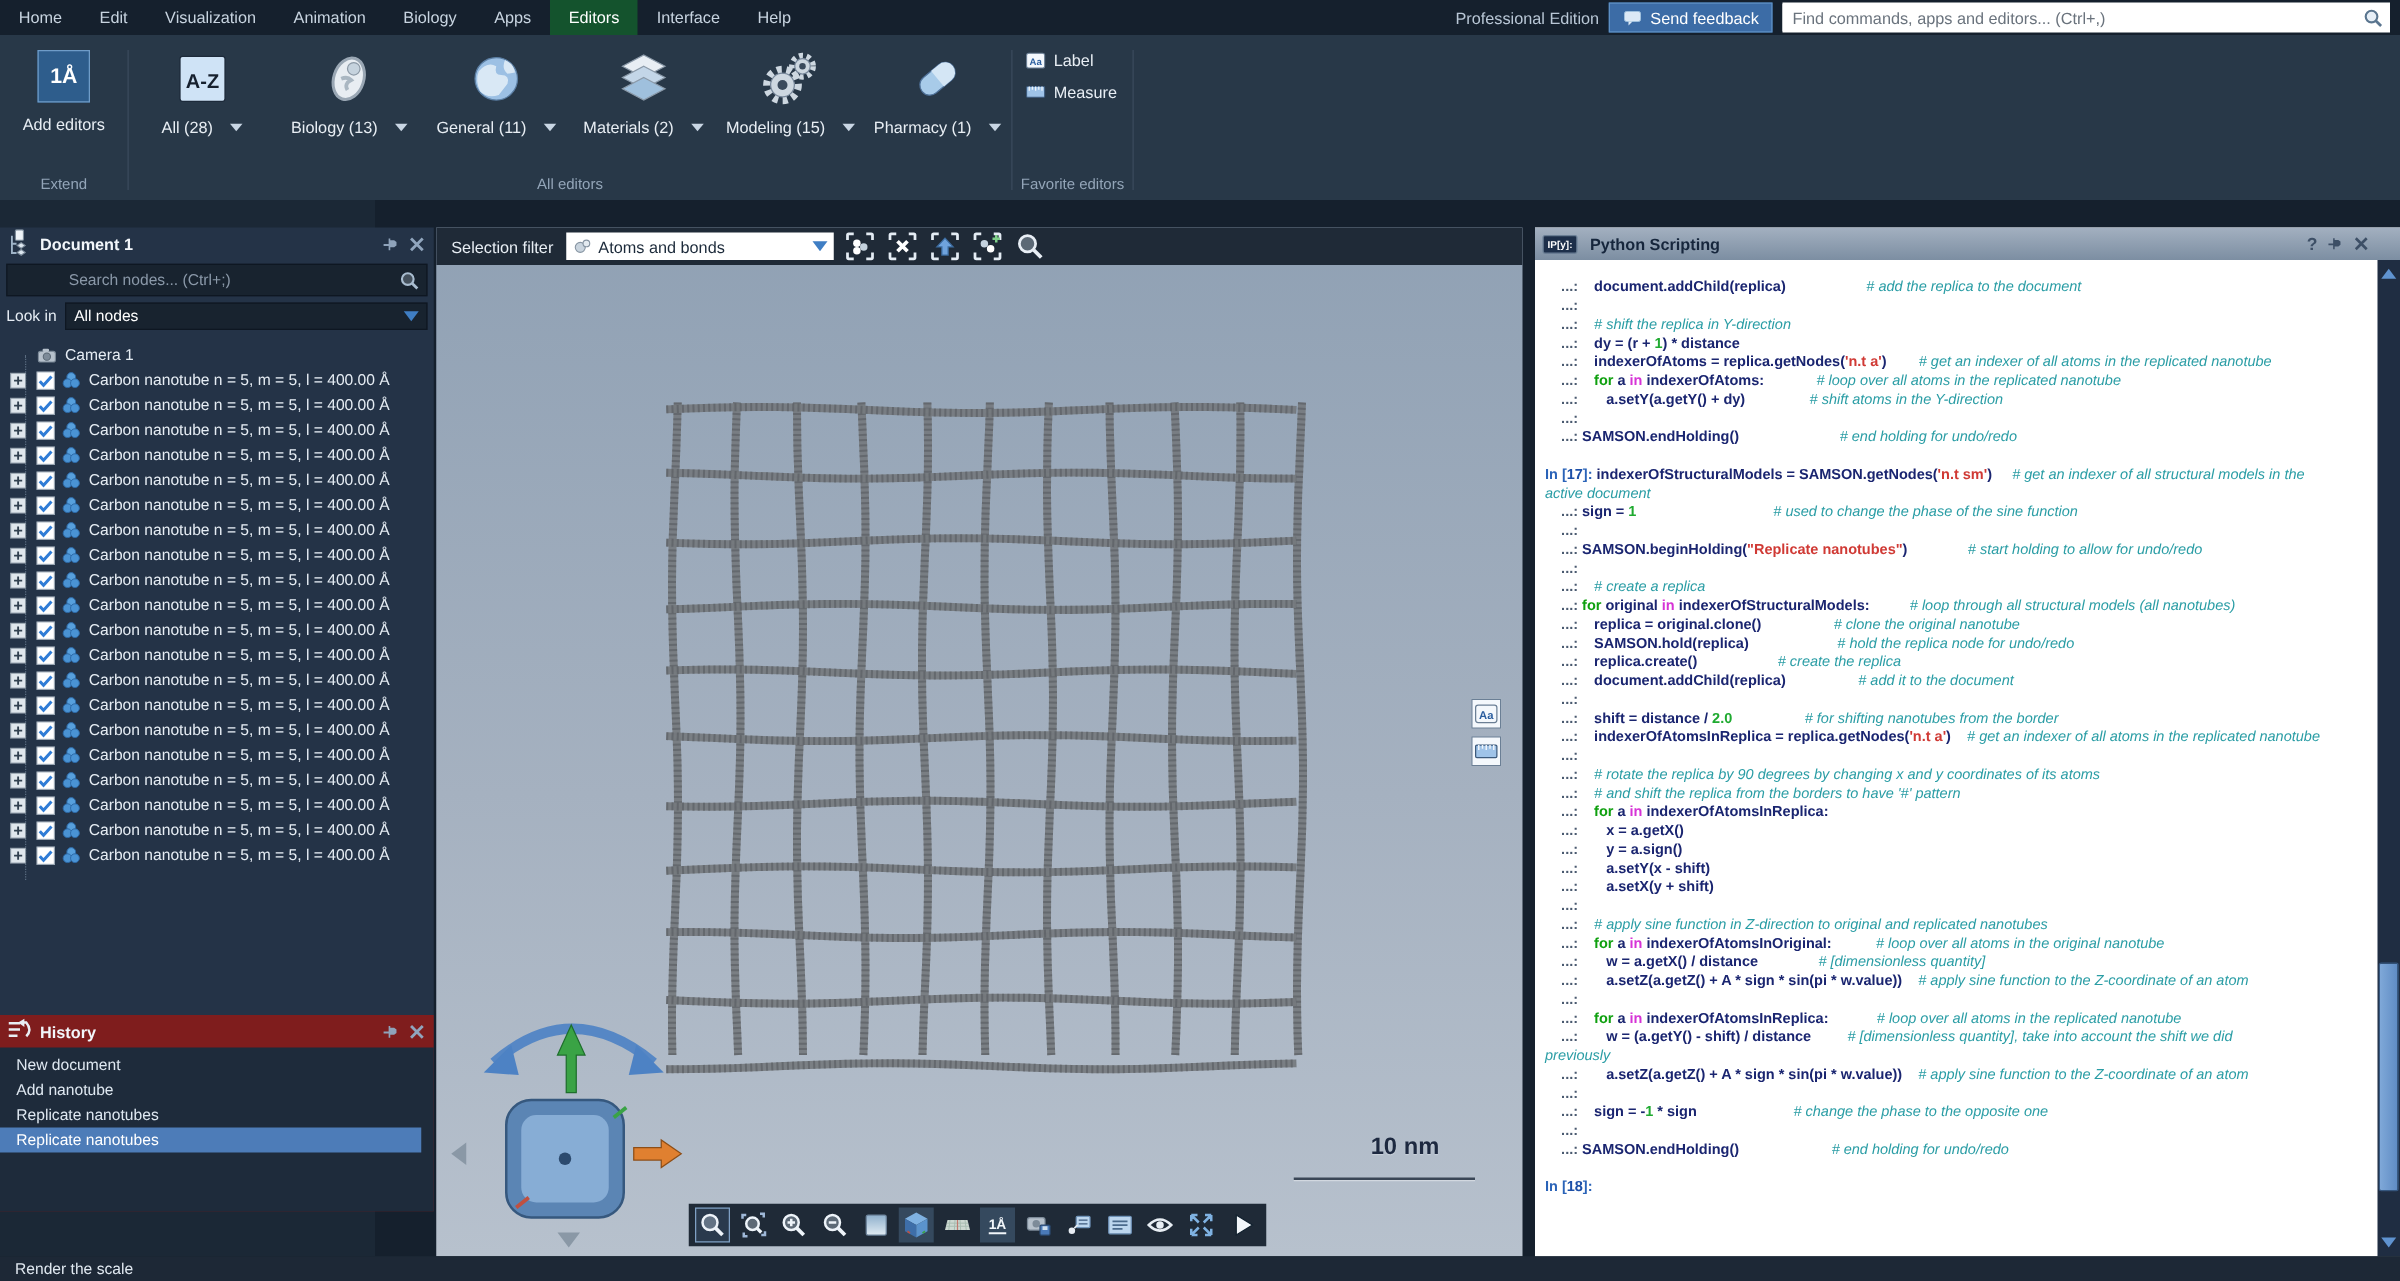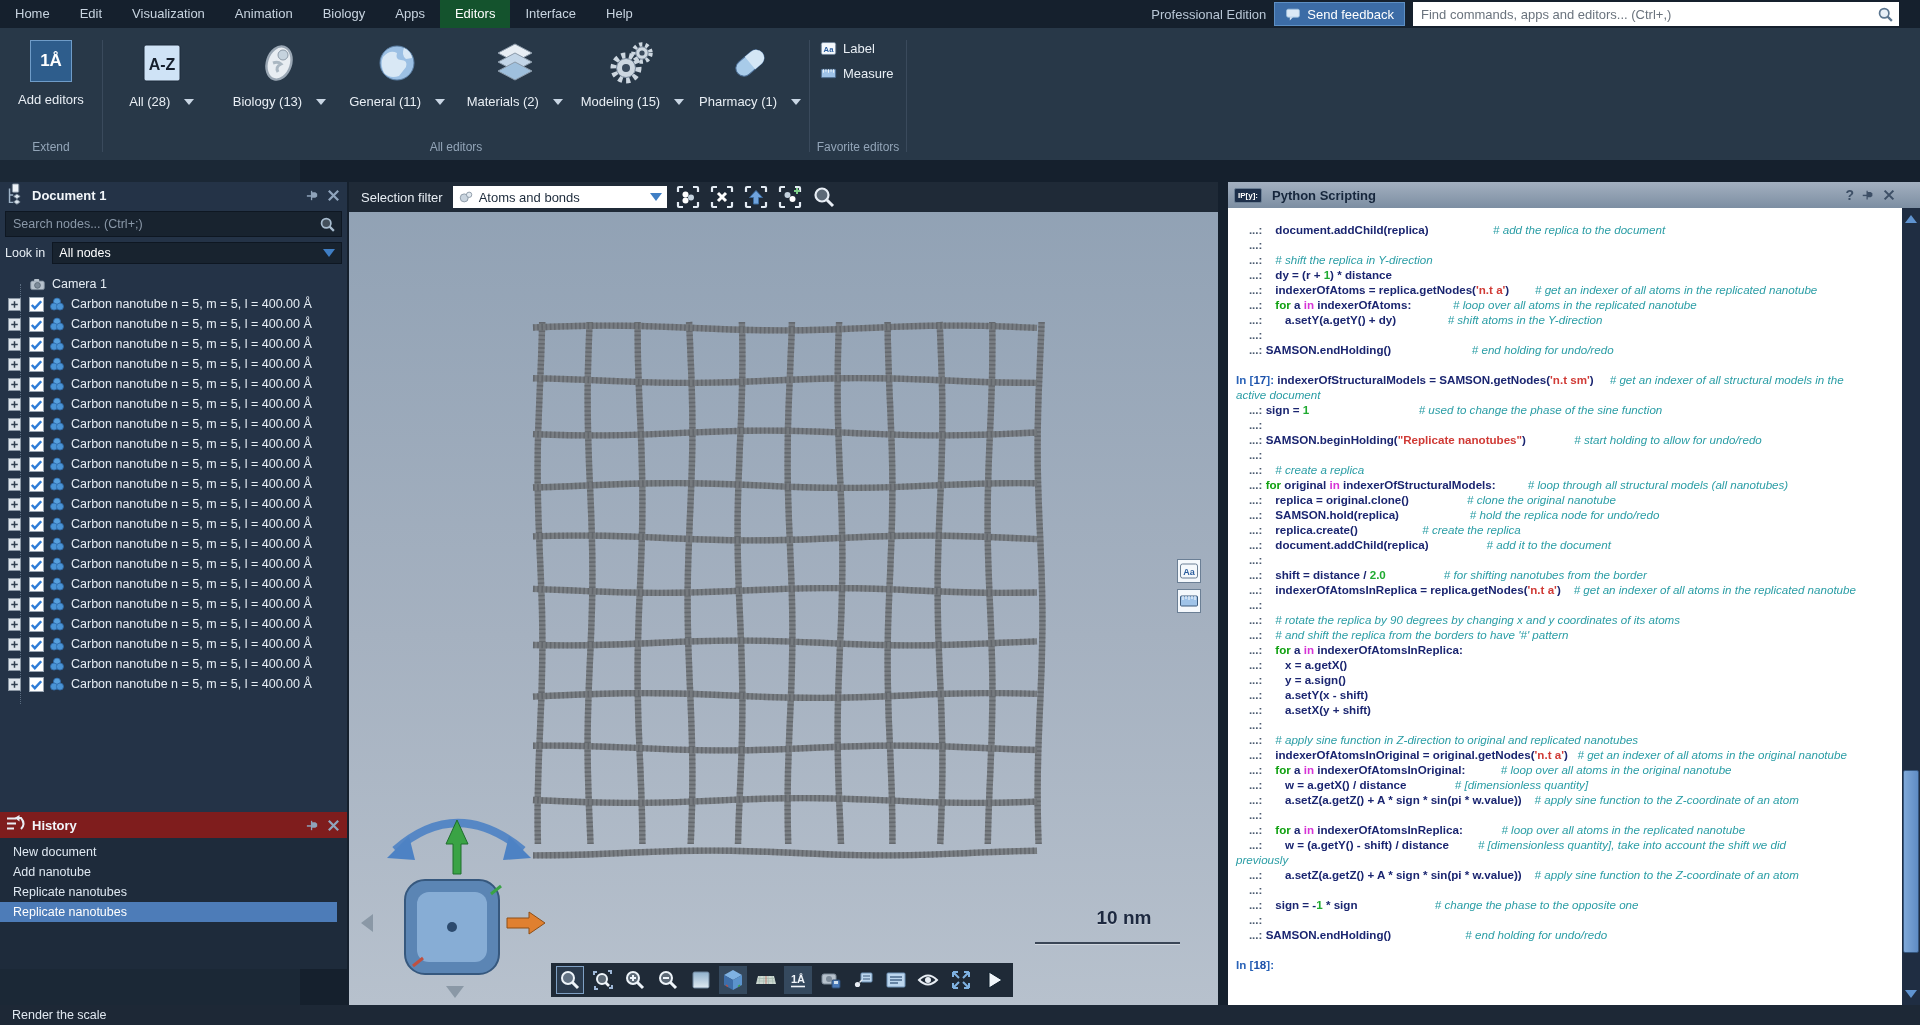--- a/index.html
+++ b/index.html
@@ -6,21 +6,21 @@
   *{box-sizing:border-box;}
   .app{position:relative;width:1920px;height:1025px;overflow:hidden;background:#15202d;
        font-family:"Liberation Sans",sans-serif;color:#dfe7ef;font-size:13px;}
   .abs{position:absolute;}
 
   
   .menubar{position:absolute;left:0;top:0;width:1920px;height:28px;background:#15202d;display:flex;align-items:stretch;}
   .menu-items{display:flex;}
   .menu-item{padding:0 15px;line-height:28px;color:#c8d4e0;cursor:default;}
   .menu-item.active{background:#14532d;color:#fff;}
-  .menubar-right{margin-left:auto;display:flex;align-items:center;gap:8px;padding-right:21px;}
+  .menubar-right{margin-left:auto;display:flex;align-items:center;gap:8px;padding-right:8px;}
   .edition{color:#b9c7d6;}
   .feedback{display:flex;align-items:center;gap:6px;background:#3c6ca6;border:1px solid #5d8fc4;color:#fff;
             height:24px;padding:0 10px;font-size:13px;font-family:inherit;}
   .feedback .icon{width:16px;height:16px;display:inline-block;}
   .topsearch{position:relative;width:486px;height:24px;background:#fff;display:flex;align-items:center;}
   .topsearch input{flex:1;border:none;outline:none;height:22px;padding:0 8px;font-size:13px;color:#333;font-family:inherit;}
   .topsearch input::placeholder{color:#6a737d;}
   .topsearch .icon{width:17px;height:17px;margin-right:5px;}
 
   
@@ -43,21 +43,21 @@
 
   
   .left-region{position:absolute;left:0;top:160px;width:300px;height:845px;background:#1b2836;}
   .docpanel{position:absolute;left:0;top:22px;width:347px;height:650px;background:#243347;}
   .p-head{position:absolute;left:0;top:0;width:100%;height:26px;display:flex;align-items:center;gap:8px;padding:0 6px;}
   .p-title{font-weight:bold;color:#f2f6fa;margin-left:26px;}
   .p-ic{position:absolute;left:4px;top:1px;width:24px;height:24px;}
   .p-btns{margin-left:auto;display:flex;gap:6px;}
   .p-btns .icon{width:15px;height:15px;}
   .searchbox{position:absolute;left:5px;top:29px;width:337px;height:26px;background:#18232f;border:1px solid #0e1722;display:flex;align-items:center;}
-  .searchbox input{flex:1;background:transparent;border:none;outline:none;color:#cfd9e3;font-size:12.5px;padding:0 7px;font-family:inherit;}
+  .searchbox input{flex:1;background:transparent;border:none;outline:none;color:#cfd9e3;font-size:12.5px;padding:0 7px;font-family:inherit;margin-left:42px;}
   .searchbox input::placeholder{color:#8a98a8;}
   .searchbox .icon{width:17px;height:17px;margin-right:5px;}
   .lookin{position:absolute;left:5px;top:59px;width:337px;height:24px;display:flex;align-items:center;}
   .lookin-lab{color:#e6edf4;font-size:12.5px;margin-right:7px;}
   .lookin-dd{flex:1;height:22px;background:#18232f;border:1px solid #0e1722;display:flex;align-items:center;padding:0 6px;color:#fff;font-size:12.5px;}
   .lookin-dd .dda{margin-left:auto;border-top-color:#3f7ec4;border-left-width:6px;border-right-width:6px;border-top-width:8px;}
   .tree{position:absolute;left:0;top:92px;width:347px;height:446px;overflow:hidden;}
   .tree::before{content:"";position:absolute;left:20px;top:10px;height:420px;border-left:1px dotted #5a6c80;}
   .t-row{position:relative;height:20px;display:flex;align-items:center;color:#e6edf4;font-size:12.5px;white-space:nowrap;}
   .t-plus{width:13px;height:13px;margin-left:8px;flex:0 0 auto;}
@@ -1141,21 +1141,20 @@
         <div class="cl"><span class="t-p">    ...:</span></div>
         <div class="cl"><span class="t-p">    ...:    </span><span class="t-cm"># rotate the replica by 90 degrees by changing x and y coordinates of its atoms</span></div>
         <div class="cl"><span class="t-p">    ...:    </span><span class="t-cm"># and shift the replica from the borders to have '#' pattern</span></div>
         <div class="cl"><span class="t-p">    ...:    </span><span class="t-k">for</span><span class="t-c"> a </span><span class="t-k2">in</span><span class="t-c"> indexerOfAtomsInReplica:</span></div>
         <div class="cl"><span class="t-p">    ...:       </span><span class="t-c">x = a.getX()</span></div>
         <div class="cl"><span class="t-p">    ...:       </span><span class="t-c">y = a.sign()</span></div>
         <div class="cl"><span class="t-p">    ...:       </span><span class="t-c">a.setY(x - shift)</span></div>
         <div class="cl"><span class="t-p">    ...:       </span><span class="t-c">a.setX(y + shift)</span></div>
         <div class="cl"><span class="t-p">    ...:</span></div>
         <div class="cl"><span class="t-p">    ...:    </span><span class="t-cm"># apply sine function in Z-direction to original and replicated nanotubes</span></div>
-        <div class="cl"><span class="t-p">    ...:    </span><span class="t-c">indexerOfAtomsInOriginal = original.getNodes(</span><span class="t-s">'n.t a'</span><span class="t-c">)</span><span class="t-cm">   # get an indexer of all atoms in the original nanotube</span></div>
         <div class="cl"><span class="t-p">    ...:    </span><span class="t-k">for</span><span class="t-c"> a </span><span class="t-k2">in</span><span class="t-c"> indexerOfAtomsInOriginal:</span><span class="t-cm">           # loop over all atoms in the original nanotube</span></div>
         <div class="cl"><span class="t-p">    ...:       </span><span class="t-c">w = a.getX() / distance</span><span class="t-cm">               # [dimensionless quantity]</span></div>
         <div class="cl"><span class="t-p">    ...:       </span><span class="t-c">a.setZ(a.getZ() + A * sign * sin(pi * w.value))</span><span class="t-cm">    # apply sine function to the Z-coordinate of an atom</span></div>
         <div class="cl"><span class="t-p">    ...:</span></div>
         <div class="cl"><span class="t-p">    ...:    </span><span class="t-k">for</span><span class="t-c"> a </span><span class="t-k2">in</span><span class="t-c"> indexerOfAtomsInReplica:</span><span class="t-cm">            # loop over all atoms in the replicated nanotube</span></div>
         <div class="cl"><span class="t-p">    ...:       </span><span class="t-c">w = (a.getY() - shift) / distance</span><span class="t-cm">         # [dimensionless quantity], take into account the shift we did</span></div>
         <div class="cl"><span class="t-cm">previously</span></div>
         <div class="cl"><span class="t-p">    ...:       </span><span class="t-c">a.setZ(a.getZ() + A * sign * sin(pi * w.value))</span><span class="t-cm">    # apply sine function to the Z-coordinate of an atom</span></div>
         <div class="cl"><span class="t-p">    ...:</span></div>
         <div class="cl"><span class="t-p">    ...:    </span><span class="t-c">sign = -</span><span class="t-n">1</span><span class="t-c"> * sign</span><span class="t-cm">                        # change the phase to the opposite one</span></div>

